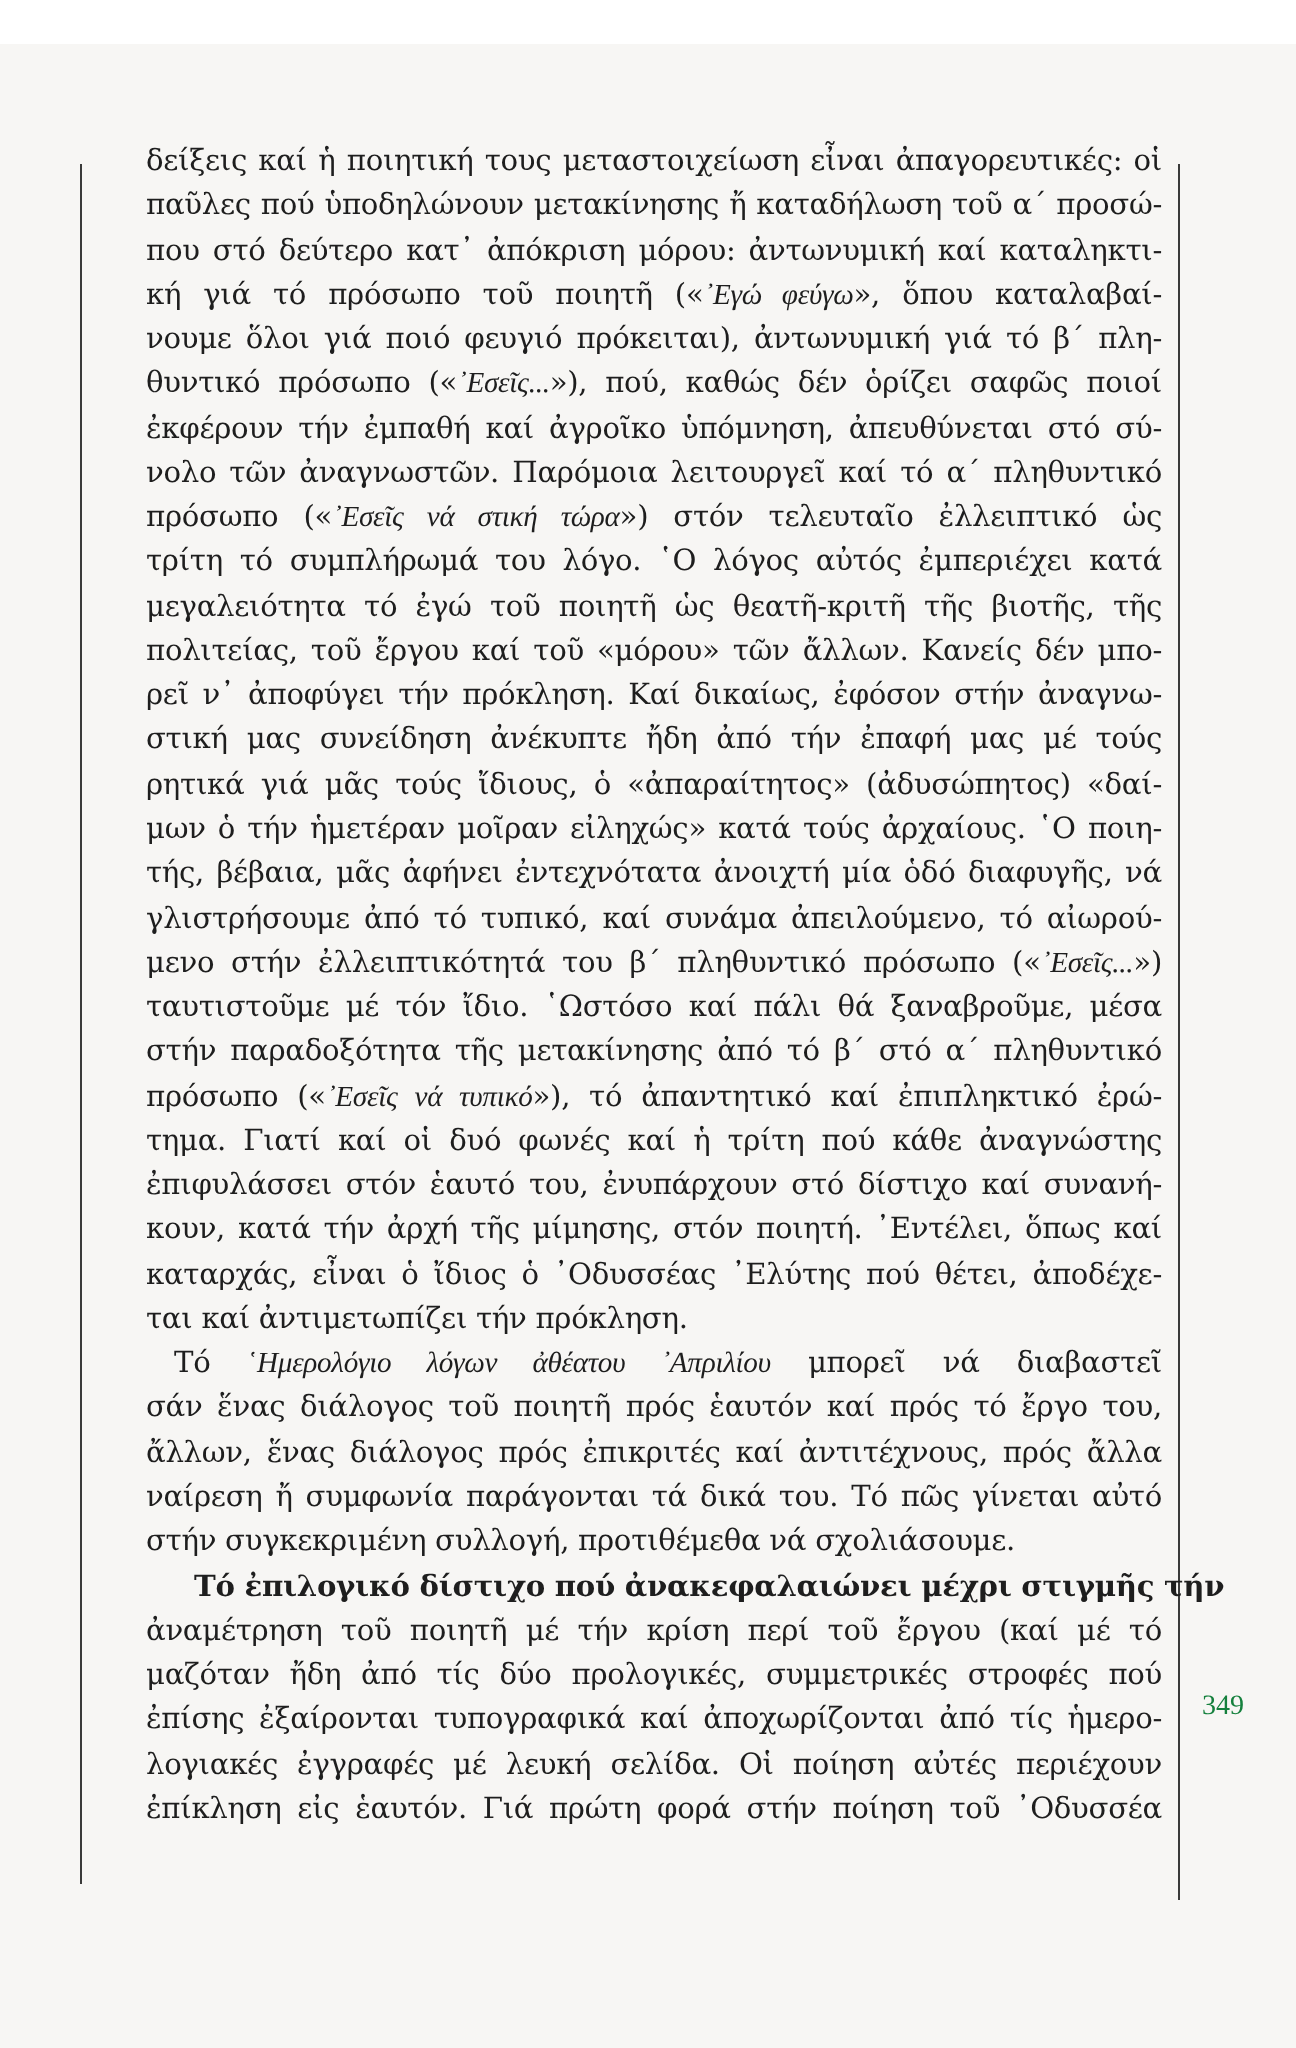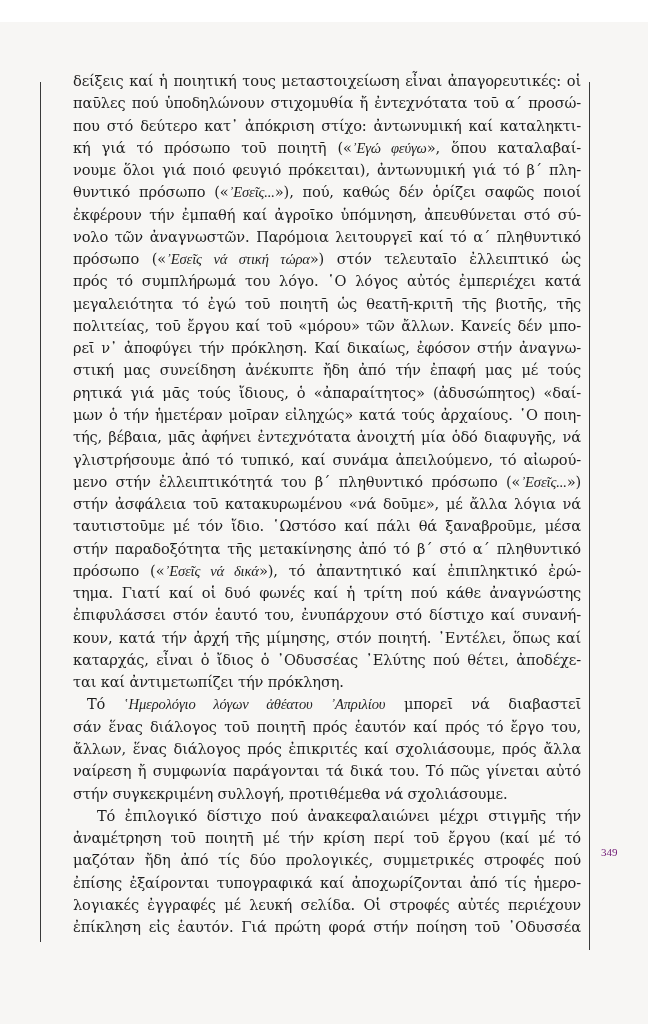--- a/index.html
+++ b/index.html
@@ -53,73 +53,73 @@
       height: 22.27px;
     }
     .line.last {
       text-align-last: left;
     }
     .line.indent {
       padding-left: 14px;
     }
     .line.indent2 {
       padding-left: 24px;
+      font-weight: bold;
     }
     .page-number {
       position: absolute;
       left: 601px;
       top: 846px;
       font-family: "Liberation Serif", "DejaVu Serif", serif;
-      font-size: 11px;
-      color: #701a75;
+      font-size: 14px;
+      color: #15803d;
     }
     i { font-style: italic; font-family: Liberation Serif, serif; }
   </style>
 </head>
 <body>
 
 <div class="page"></div>
 <div class="rule-left"></div>
 <div class="rule-right"></div>
 
 <div class="text-block" id="text-block">
     <span class="line"><span>δείξεις καί ἡ ποιητική τους μεταστοιχείωση εἶναι ἀπαγορευτικές: οἱ</span></span>
-    <span class="line"><span>παῦλες πού ὑποδηλώνουν στιχομυθία ἤ ἐντεχνότατα τοῦ α΄ προσώ-</span></span>
-    <span class="line"><span>που στό δεύτερο κατ᾽ ἀπόκριση στίχο: ἀντωνυμική καί καταληκτι-</span></span>
+    <span class="line"><span>παῦλες πού ὑποδηλώνουν μετακίνησης ἤ καταδήλωση τοῦ α΄ προσώ-</span></span>
+    <span class="line"><span>που στό δεύτερο κατ᾽ ἀπόκριση μόρου: ἀντωνυμική καί καταληκτι-</span></span>
     <span class="line"><span>κή γιά τό πρόσωπο τοῦ ποιητῆ («</span><i>᾽Εγώ φεύγω</i><span>», ὅπου καταλαβαί-</span></span>
     <span class="line"><span>νουμε ὅλοι γιά ποιό φευγιό πρόκειται), ἀντωνυμική γιά τό β΄ πλη-</span></span>
     <span class="line"><span>θυντικό πρόσωπο («</span><i>᾽Εσεῖς...</i><span>»), πού, καθώς δέν ὁρίζει σαφῶς ποιοί</span></span>
     <span class="line"><span>ἐκφέρουν τήν ἐμπαθή καί ἀγροῖκο ὑπόμνηση, ἀπευθύνεται στό σύ-</span></span>
     <span class="line"><span>νολο τῶν ἀναγνωστῶν. Παρόμοια λειτουργεῖ καί τό α΄ πληθυντικό</span></span>
     <span class="line"><span>πρόσωπο («</span><i>᾽Εσεῖς νά στική τώρα</i><span>») στόν τελευταῖο ἐλλειπτικό ὡς</span></span>
-    <span class="line"><span>πρός τό συμπλήρωμά του λόγο. ῾Ο λόγος αὐτός ἐμπεριέχει κατά</span></span>
+    <span class="line"><span>τρίτη τό συμπλήρωμά του λόγο. ῾Ο λόγος αὐτός ἐμπεριέχει κατά</span></span>
     <span class="line"><span>μεγαλειότητα τό ἐγώ τοῦ ποιητῆ ὡς θεατῆ-κριτῆ τῆς βιοτῆς, τῆς</span></span>
     <span class="line"><span>πολιτείας, τοῦ ἔργου καί τοῦ «μόρου» τῶν ἄλλων. Κανείς δέν μπο-</span></span>
     <span class="line"><span>ρεῖ ν᾽ ἀποφύγει τήν πρόκληση. Καί δικαίως, ἐφόσον στήν ἀναγνω-</span></span>
     <span class="line"><span>στική μας συνείδηση ἀνέκυπτε ἤδη ἀπό τήν ἐπαφή μας μέ τούς</span></span>
     <span class="line"><span>ρητικά γιά μᾶς τούς ἴδιους, ὁ «ἀπαραίτητος» (ἀδυσώπητος) «δαί-</span></span>
     <span class="line"><span>μων ὁ τήν ἡμετέραν μοῖραν εἰληχώς» κατά τούς ἀρχαίους. ῾Ο ποιη-</span></span>
     <span class="line"><span>τής, βέβαια, μᾶς ἀφήνει ἐντεχνότατα ἀνοιχτή μία ὁδό διαφυγῆς, νά</span></span>
     <span class="line"><span>γλιστρήσουμε ἀπό τό τυπικό, καί συνάμα ἀπειλούμενο, τό αἰωρού-</span></span>
     <span class="line"><span>μενο στήν ἐλλειπτικότητά του β΄ πληθυντικό πρόσωπο («</span><i>᾽Εσεῖς...</i><span>»)</span></span>
-    <span class="line"><span>στήν ἀσφάλεια τοῦ κατακυρωμένου «νά δοῦμε», μέ ἄλλα λόγια νά</span></span>
     <span class="line"><span>ταυτιστοῦμε μέ τόν ἴδιο. ῾Ωστόσο καί πάλι θά ξαναβροῦμε, μέσα</span></span>
     <span class="line"><span>στήν παραδοξότητα τῆς μετακίνησης ἀπό τό β΄ στό α΄ πληθυντικό</span></span>
-    <span class="line"><span>πρόσωπο («</span><i>᾽Εσεῖς νά δικά</i><span>»), τό ἀπαντητικό καί ἐπιπληκτικό ἐρώ-</span></span>
+    <span class="line"><span>πρόσωπο («</span><i>᾽Εσεῖς νά τυπικό</i><span>»), τό ἀπαντητικό καί ἐπιπληκτικό ἐρώ-</span></span>
     <span class="line"><span>τημα. Γιατί καί οἱ δυό φωνές καί ἡ τρίτη πού κάθε ἀναγνώστης</span></span>
     <span class="line"><span>ἐπιφυλάσσει στόν ἑαυτό του, ἐνυπάρχουν στό δίστιχο καί συνανή-</span></span>
     <span class="line"><span>κουν, κατά τήν ἀρχή τῆς μίμησης, στόν ποιητή. ᾽Εντέλει, ὅπως καί</span></span>
     <span class="line"><span>καταρχάς, εἶναι ὁ ἴδιος ὁ ᾽Οδυσσέας ᾽Ελύτης πού θέτει, ἀποδέχε-</span></span>
     <span class="line last"><span>ται καί ἀντιμετωπίζει τήν πρόκληση.</span></span>
     <span class="line indent"><span>Τό </span><i>῾Ημερολόγιο λόγων ἀθέατου ᾽Απριλίου</i><span> μπορεῖ νά διαβαστεῖ</span></span>
     <span class="line"><span>σάν ἕνας διάλογος τοῦ ποιητῆ πρός ἑαυτόν καί πρός τό ἔργο του,</span></span>
-    <span class="line"><span>ἄλλων, ἕνας διάλογος πρός ἐπικριτές καί σχολιάσουμε, πρός ἄλλα</span></span>
+    <span class="line"><span>ἄλλων, ἕνας διάλογος πρός ἐπικριτές καί ἀντιτέχνους, πρός ἄλλα</span></span>
     <span class="line"><span>ναίρεση ἤ συμφωνία παράγονται τά δικά του. Τό πῶς γίνεται αὐτό</span></span>
     <span class="line last"><span>στήν συγκεκριμένη συλλογή, προτιθέμεθα νά σχολιάσουμε.</span></span>
     <span class="line indent2"><span>Τό ἐπιλογικό δίστιχο πού ἀνακεφαλαιώνει μέχρι στιγμῆς τήν</span></span>
     <span class="line"><span>ἀναμέτρηση τοῦ ποιητῆ μέ τήν κρίση περί τοῦ ἔργου (καί μέ τό</span></span>
     <span class="line"><span>μαζόταν ἤδη ἀπό τίς δύο προλογικές, συμμετρικές στροφές πού</span></span>
     <span class="line"><span>ἐπίσης ἐξαίρονται τυπογραφικά καί ἀποχωρίζονται ἀπό τίς ἡμερο-</span></span>
-    <span class="line"><span>λογιακές ἐγγραφές μέ λευκή σελίδα. Οἱ στροφές αὐτές περιέχουν</span></span>
+    <span class="line"><span>λογιακές ἐγγραφές μέ λευκή σελίδα. Οἱ ποίηση αὐτές περιέχουν</span></span>
     <span class="line"><span>ἐπίκληση εἰς ἑαυτόν. Γιά πρώτη φορά στήν ποίηση τοῦ ᾽Οδυσσέα</span></span>
   </div>
 
 <div class="page-number">349</div>
 
 </body></html>

